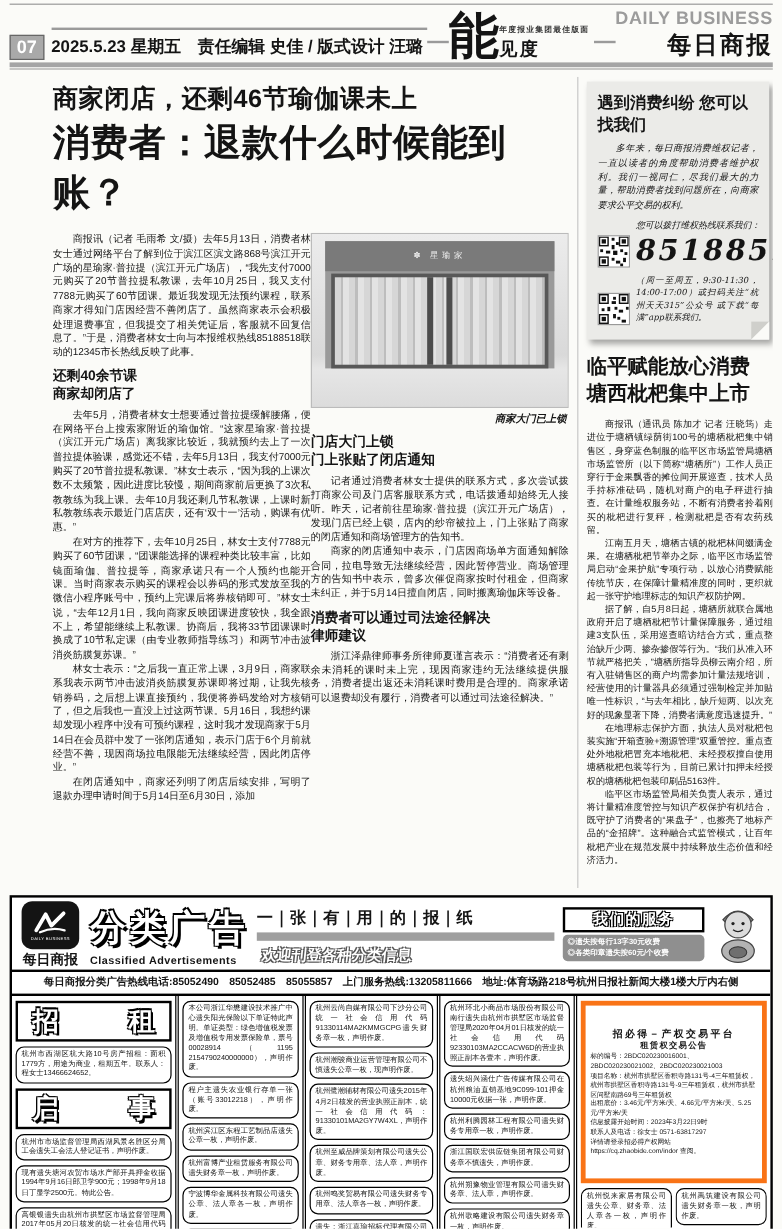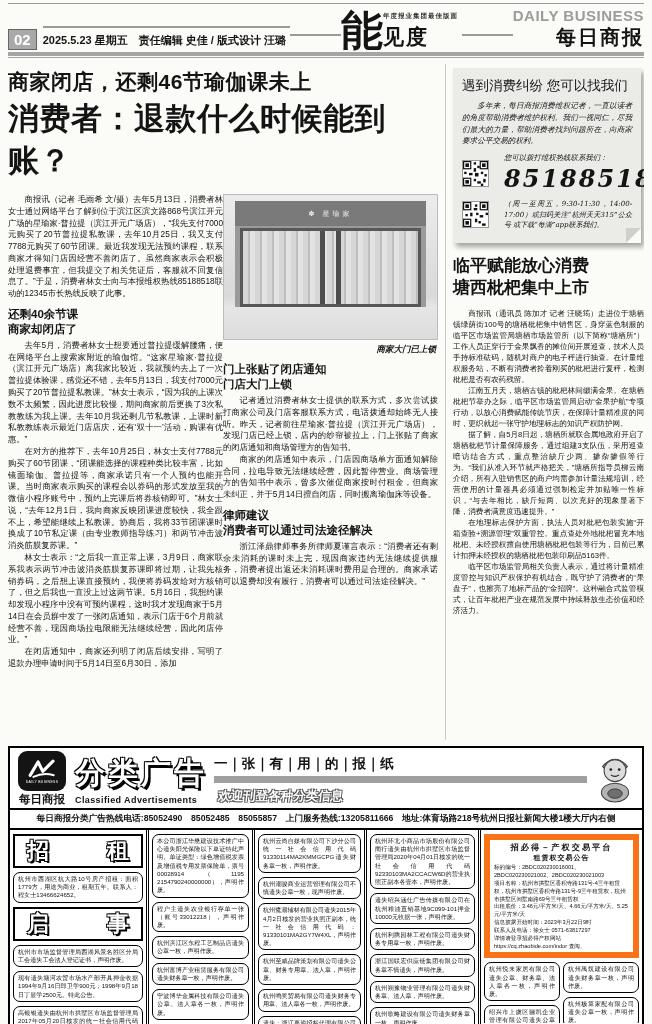--- a/index.html
+++ b/index.html
@@ -10,34 +10,34 @@
     width:652px; height:1024px; overflow:hidden;
   }
   .page { width:652px; height:1024px; padding:3px 8px 0; overflow:hidden; }
 
   
   .top-rule { border-top:1px solid #9a9a9a; margin-bottom:2px; }
   .header-inner { display:flex; align-items:flex-end; height:46px; }
   .left-cluster { display:flex; align-items:flex-end; gap:6px; padding-bottom:2px; }
   .pn-box { background:#a9a9a9; color:#fff; border:1px solid #666; font-weight:bold;
             font-size:15px; padding:0 5px; line-height:19px; }
-  .date-line { font-weight:bold; font-size:11px; border-top:2px solid #9a9a9a; padding:5px 4px 2px 0; }
+  .date-line { font-weight:bold; font-size:14px; border-top:2px solid #9a9a9a; padding:5px 4px 2px 0; }
   .hrule { flex:1; border-top:2px solid #9a9a9a; margin-bottom:16px; }
   .big-char { font-size:42px; line-height:0.95; font-weight:900;
               font-family:"Liberation Serif", serif; letter-spacing:-2px; }
   .section-mini { display:flex; flex-direction:column; justify-content:flex-end; padding:0 4px 1px 2px; }
   .award { font-size:6.5px; font-weight:bold; color:#333; letter-spacing:1px; margin-bottom:2px; }
-  .section-name { font-size:21px; font-weight:900; letter-spacing:2px; }
+  .section-name { font-size:15px; font-weight:900; letter-spacing:2px; }
   .masthead { text-align:right; padding-bottom:1px; min-width:120px; }
   .m-en { color:#9c9c9c; font-weight:bold; font-size:15px; letter-spacing:0.5px; }
   .m-cn { font-size:20px; font-weight:900; font-family:"Liberation Serif", serif; letter-spacing:2px; }
   .header-bar { height:6px; border-top:4px solid #a5a5a5; border-bottom:1px solid #a5a5a5; }
 
   
-  .main { display:flex; margin-top:6px; height:676px; overflow:hidden; }
+  .main { display:flex; margin-top:6px; height:676px; overflow:hidden;margin-left:36px; }
   .left-zone { width:430px; }
   .right-zone { flex:1; margin-left:7px; padding-left:7px; border-left:1px solid #c8c8c8; overflow:hidden; }
 
   .kicker { font-size:21px; font-weight:600; letter-spacing:0.5px; margin:4px 0 2px; }
   .headline { font-size:31px; font-weight:900; letter-spacing:0.5px; margin-bottom:12px; }
 
   .story { display:flex; height:586px; overflow:hidden; }
   .scol { flex:1; font-size:8.3px; line-height:1.42; text-align:justify; }
   .para { text-indent:2em; }
   .subhead { font-size:11.5px; font-weight:800; line-height:1.3; margin:7px 0 3px; }
@@ -53,24 +53,24 @@
   .glass::before, .glass::after { content:""; position:absolute; top:0; bottom:0; width:5px; background:#4c4c4c; }
   .glass::before { left:44%; } .glass::after { right:44%; }
   .photo-caption { text-align:right; font-size:8.5px; font-weight:bold; font-style:italic;
                    font-family:"Liberation Serif", serif; margin:3px 2px 6px 0; }
 
   
   .sticky { background:#ebebe8; box-shadow:3px 4px 5px rgba(0,0,0,0.35);
             padding:9px 9px 12px; position:relative; margin:4px 3px 12px 0; }
   .sticky::after { content:""; position:absolute; right:0; bottom:0; width:0; height:0;
                    border-bottom:15px solid #fbfbf8; border-left:15px solid #cfcfcb; }
-  .sticky-title { font-size:13.5px; font-weight:400; margin-bottom:5px; }
+  .sticky-title { font-size:13.5px; font-weight:700; margin-bottom:5px; }
   .sticky-body { font-family:"DejaVu Serif", serif; font-style:italic;
                  font-size:7.6px; line-height:1.55; text-indent:2em; text-align:justify; }
-  .sticky-row { display:flex; gap:15px; margin-top:6px; align-items:center; }
+  .sticky-row { display:flex; gap:5px; margin-top:6px; align-items:flex-end; }
   .qr { width:27px; height:27px; flex:none; background:#fff; border:1px solid #999; }
   .sticky-call { font-family:"DejaVu Serif", serif; font-style:italic; font-size:7.4px; }
   .phone { font-size:24px; font-weight:bold; font-style:italic;
            font-family:"DejaVu Serif", serif; letter-spacing:2px; margin-top:1px; }
   .sticky-note-text { font-family:"DejaVu Serif", serif; font-style:italic;
                       font-size:7px; line-height:1.5; text-align:justify; }
 
   .story2-title { font-size:17px; font-weight:900; line-height:1.3; margin:2px 0 9px; }
   .story2 p { font-size:7.6px; line-height:1.45; text-indent:2em; text-align:justify; }
 
@@ -107,35 +107,35 @@
   .ads { display:flex; height:197px; overflow:hidden; }
   .acol { padding:4px 3px; display:flex; flex-direction:column; gap:4px; overflow:hidden; }
   .acol + .acol { border-left:3px double #000; }
   .c1 { width:136px; } .c2 { width:106px; } .c3 { width:112px; } .c4 { width:114px; } .c5 { flex:1; }
   .ad { border:1px solid #000; border-radius:7px; padding:2px 4px; font-size:6.1px;
         line-height:1.35; text-align:justify; flex:none; }
   .ad-header { border:2px solid #000; display:flex; justify-content:space-between; padding:0 12px;
                font-size:22px; font-weight:900; color:#fff; flex:none;
                font-family:"Liberation Serif", serif;
                text-shadow:-1px -1px 0 #000,1px -1px 0 #000,-1px 1px 0 #000,1px 1px 0 #000,2px 2px 0 #000; }
-  .notice-box { border:6px solid #f97316; padding:2px 4px; font-size:5.6px; line-height:1.4; flex:none; }
+  .notice-box { border:4px solid #f97316; padding:18px 4px; font-size:5.6px; line-height:1.4; flex:none; }
   .nb-t1 { text-align:center; font-weight:900; font-size:8.2px; letter-spacing:2px; }
   .nb-t2 { text-align:center; font-weight:900; font-size:7px; letter-spacing:1px; margin-bottom:1px; }
   .mini-cols { display:flex; gap:3px; flex:1; overflow:hidden; }
   .mini { flex:1; display:flex; flex-direction:column; gap:4px; overflow:hidden; }
 </style>
 </head>
 <body>
 
 <div class="page">
 
   <div class="top-rule"></div>
   <div class="header-inner">
     <div class="left-cluster">
-      <div class="pn-box">02</div>
+      <div class="pn-box">07</div>
       <div class="date-line">2025.5.23 星期五　责任编辑 史佳 / 版式设计 汪璐</div>
     </div>
     <div class="hrule"></div>
     <div class="big-char">能</div>
     <div class="section-mini">
       <div class="award">年度报业集团最佳版面</div>
       <div class="section-name">见度</div>
     </div>
     <div class="hrule"></div>
     <div class="masthead">
@@ -166,28 +166,28 @@
 
         <div class="scol">
           <div class="photo">
             <div class="storefront">
               <div class="signband">✽ 星瑜家</div>
               <div class="glass"></div>
             </div>
           </div>
           <div class="photo-caption">商家大门已上锁</div>
           <div class="subhead">
+            <div>门店大门上锁</div>
             <div>门上张贴了闭店通知</div>
-            <div>门店大门上锁</div>
           </div>
           <p class="para">记者通过消费者林女士提供的联系方式，多次尝试拨打商家公司及门店客服联系方式，电话拨通却始终无人接听。昨天，记者前往星瑜家·普拉提（滨江开元广场店），发现门店已经上锁，店内的纱帘被拉上，门上张贴了商家的闭店通知和商场管理方的告知书。</p>
           <p class="para">商家的闭店通知中表示，门店因商场单方面通知解除合同，拉电导致无法继续经营，因此暂停营业。商场管理方的告知书中表示，曾多次催促商家按时付租金，但商家未纠正，并于5月14日擅自闭店，同时搬离瑜伽床等设备。</p>
           <div class="subhead">
+            <div>消费者可以通过司法途径解决</div>
             <div>律师建议</div>
-            <div>消费者可以通过司法途径解决</div>
           </div>
           <p class="para">浙江泽鼎律师事务所律师夏谨言表示：“消费者还有剩余未消耗的课时未上完，现因商家违约无法继续提供服务，消费者提出返还未消耗课时费用是合理的。商家承诺可以退费却没有履行，消费者可以通过司法途径解决。”</p>
         </div>
       </div>
     </div>
 
     <div class="right-zone">
 
       <div class="sticky">
         <div class="sticky-title">遇到消费纠纷 您可以找我们</div>
@@ -285,20 +285,27 @@
         <div class="cl-title">分类广告</div>
         <div class="cl-sub">Classified Advertisements</div>
       </div>
 
       <div class="mid-block">
         <div class="slogan">一｜张｜有｜用｜的｜报｜纸</div>
         <div class="gray-bar"></div>
         <div class="welcome">欢迎刊登各种分类信息</div>
       </div>
 
+      <div class="services">
+        <div class="sv-title">我们的服务</div>
+        <div class="sv-lines">
+          <div>◎遗失按每行13字30元收费</div>
+          <div>◎各类印章遗失按60元/个收费</div>
+        </div>
+      </div>
 
       <svg class="mascot" viewBox="0 0 40 46">
         <path d="M8 11 Q20 -3 32 11 L30 13 Q20 5 10 13 Z" fill="#8b8b8b" stroke="#444" stroke-width="1"></path>
         <circle cx="20" cy="15" r="10.5" fill="#dcdcdc" stroke="#444" stroke-width="1"></circle>
         <circle cx="16" cy="14" r="1.3" fill="#222"></circle>
         <circle cx="24" cy="14" r="1.3" fill="#222"></circle>
         <path d="M16 19 Q20 22 24 19" stroke="#222" stroke-width="1" fill="none"></path>
         <ellipse cx="20" cy="36" rx="13" ry="9" fill="#b3b3b3" stroke="#444" stroke-width="1"></ellipse>
         <ellipse cx="20" cy="37" rx="7" ry="4.5" fill="#6f6f6f" stroke="#333" stroke-width="0.8"></ellipse>
       </svg>

